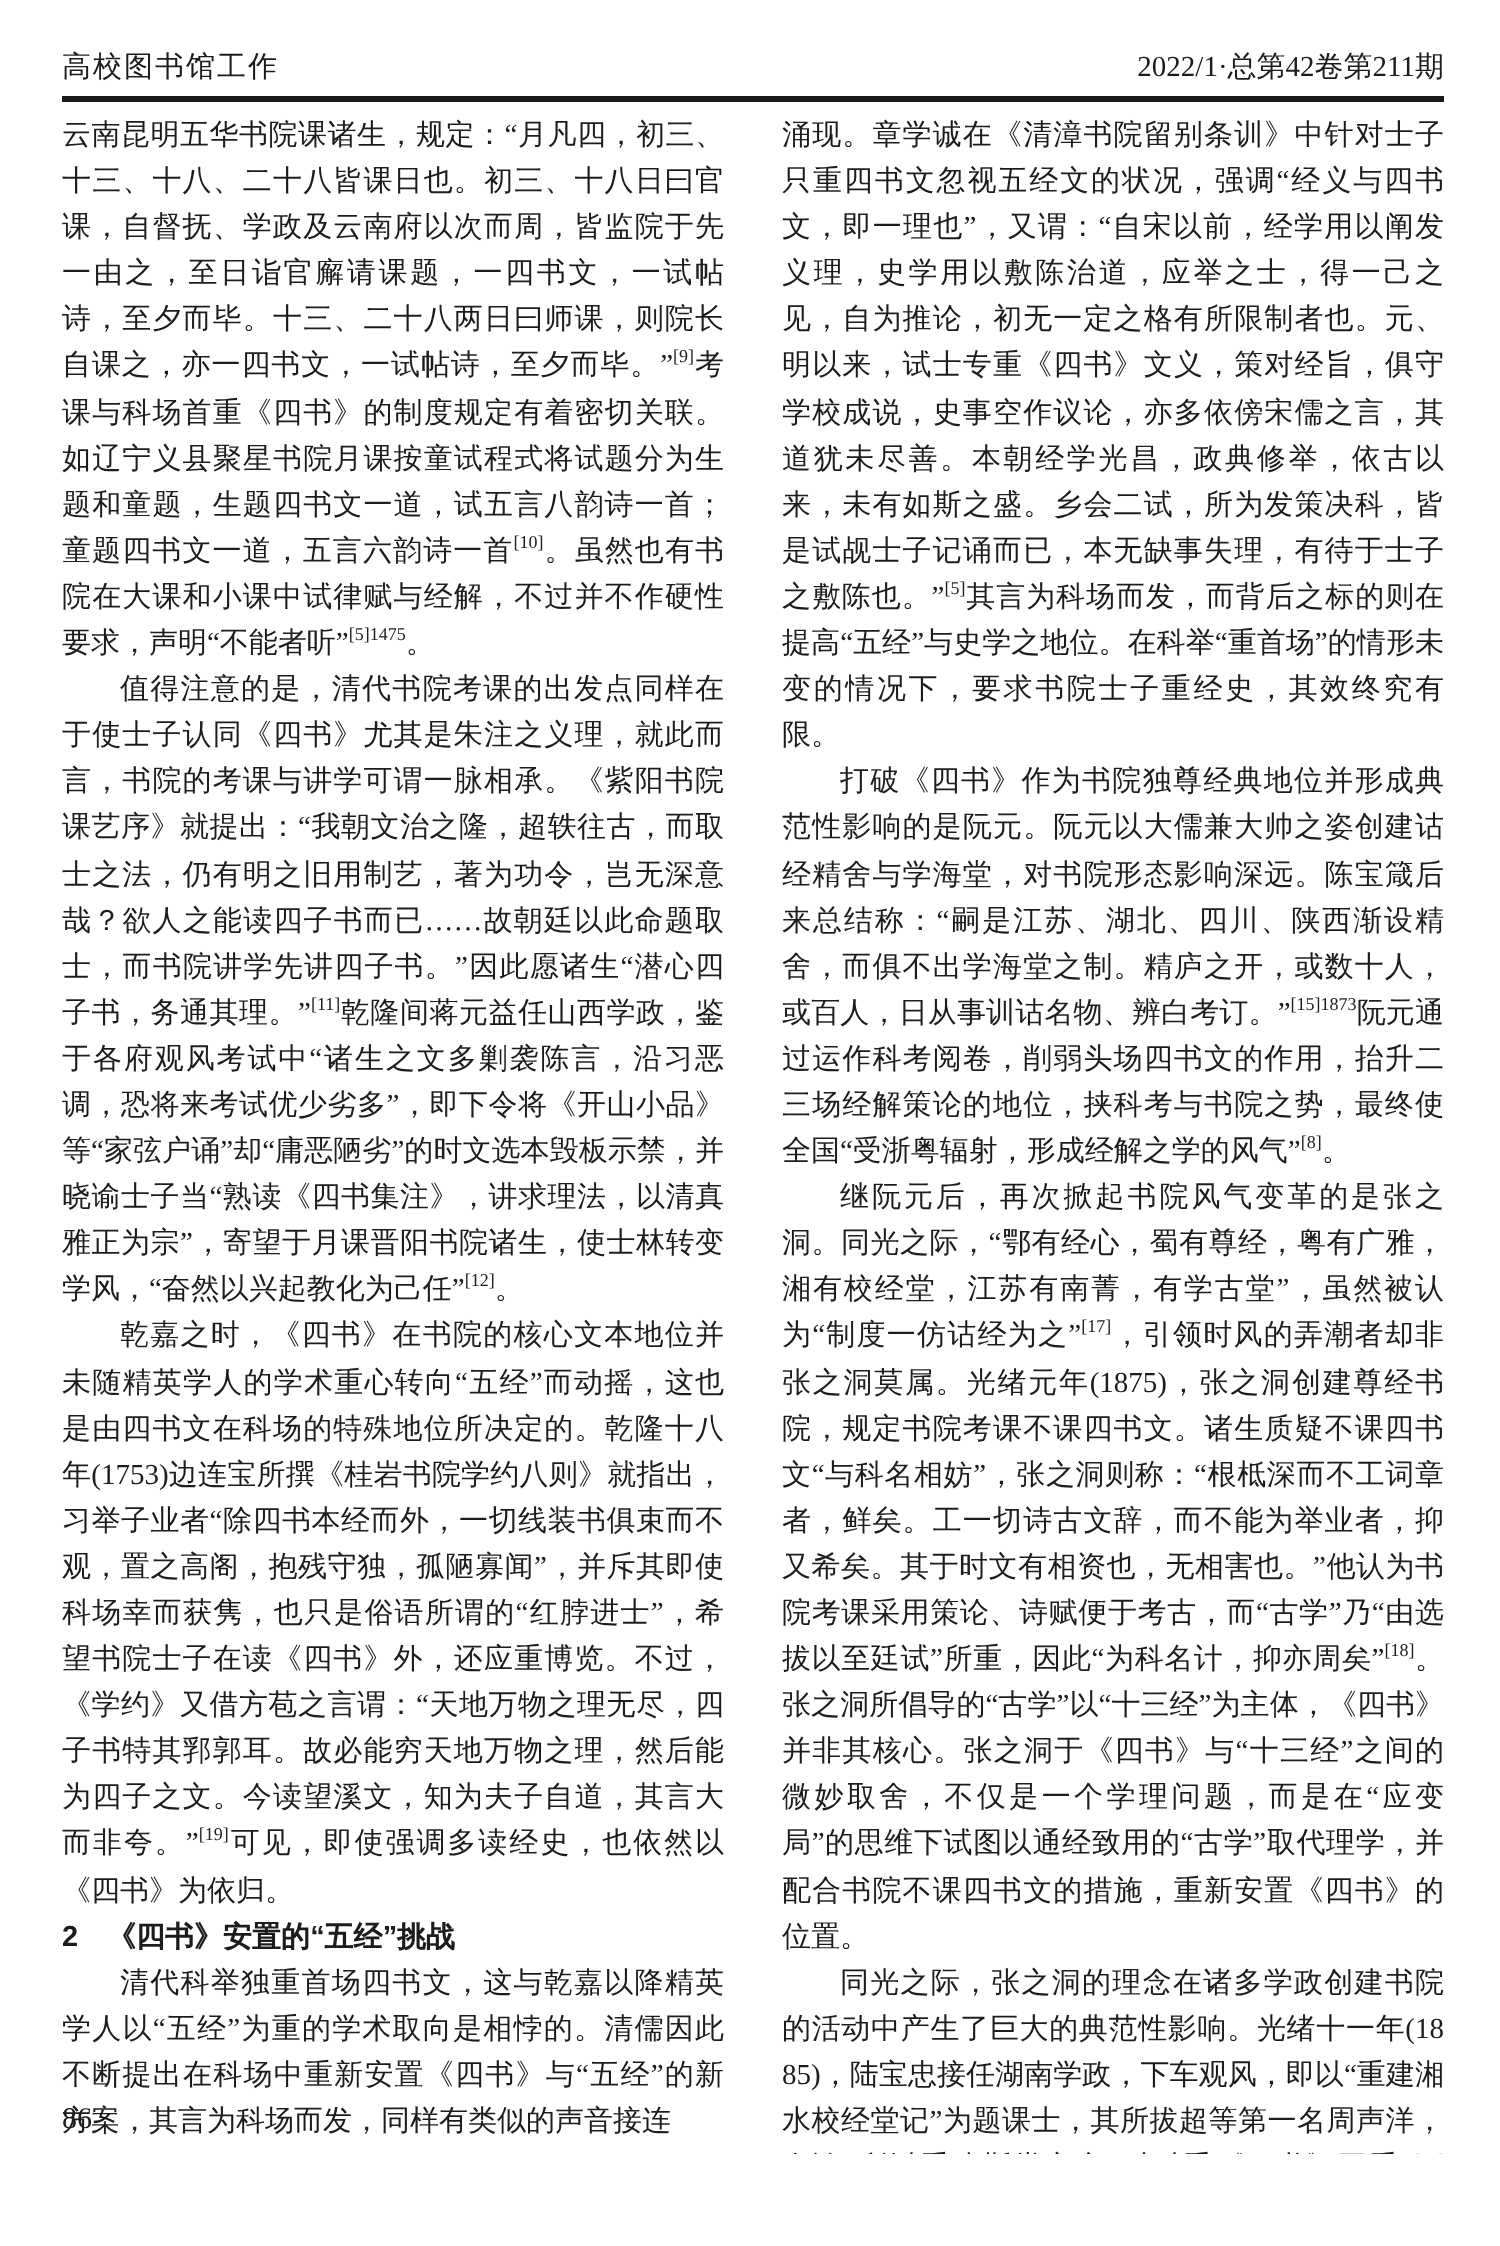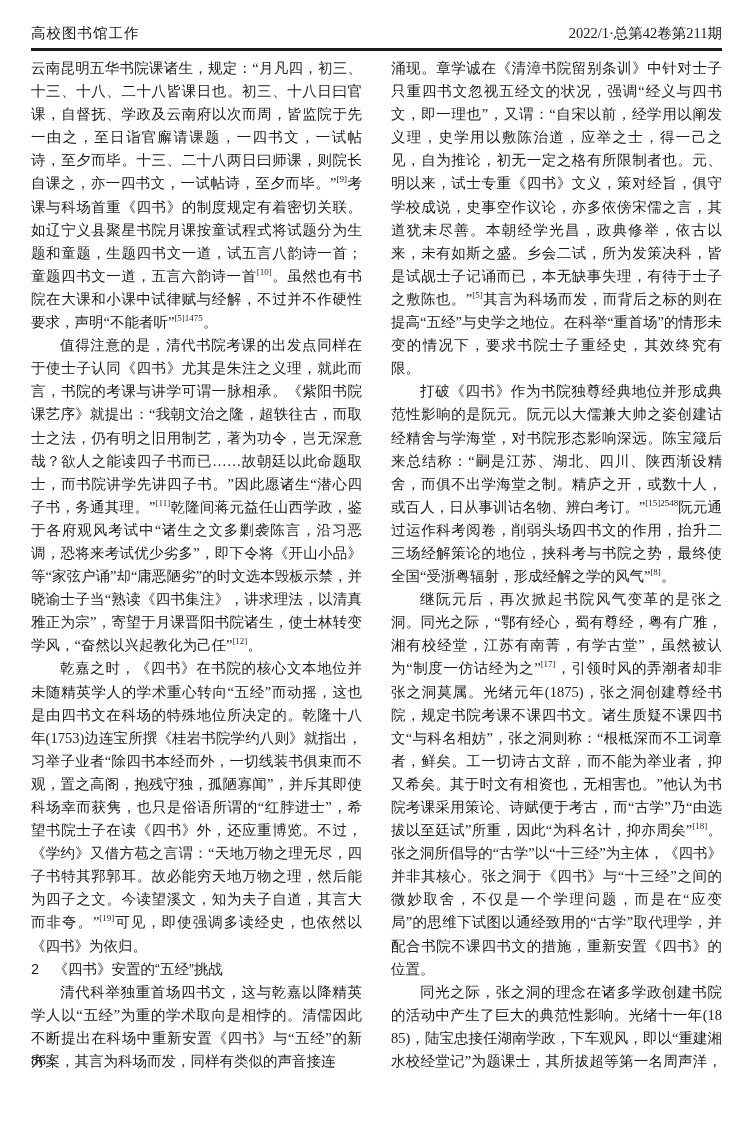--- a/index.html
+++ b/index.html
@@ -30,21 +30,21 @@
   .col {
     width:331px; height:1020px; overflow:hidden;
     text-align:justify;
     font-size:14.5px; line-height:23.1px;
     word-break:break-all;
   }
   .para { margin:0; }
   .para.indent { text-indent:2em; }
   .para.heading {
     font-family:"Liberation Sans","DejaVu Sans",sans-serif;
-    font-weight:normal;
+    font-weight:bold;
     text-align:left;
   }
   sup.cite {
     font-size:9px; line-height:0; vertical-align:super;
     font-family:"Liberation Serif","DejaVu Serif",serif;
   }
   .footer {
     position:absolute; left:31px; top:1052px;
     font-size:15px;
   }
@@ -61,19 +61,19 @@
   <div class="body-cols">
     <div class="col" id="col-left">
         <div class="para">云南昆明五华书院课诸生，规定：“月凡四，初三、十三、十八、二十八皆课日也。初三、十八日曰官课，自督抚、学政及云南府以次而周，皆监院于先一由之，至日诣官廨请课题，一四书文，一试帖诗，至夕而毕。十三、二十八两日曰师课，则院长自课之，亦一四书文，一试帖诗，至夕而毕。”<sup class="cite">[9]</sup>考课与科场首重《四书》的制度规定有着密切关联。如辽宁义县聚星书院月课按童试程式将试题分为生题和童题，生题四书文一道，试五言八韵诗一首；童题四书文一道，五言六韵诗一首<sup class="cite">[10]</sup>。虽然也有书院在大课和小课中试律赋与经解，不过并不作硬性要求，声明“不能者听”<sup class="cite">[5]1475</sup>。</div>
         <div class="para indent">值得注意的是，清代书院考课的出发点同样在于使士子认同《四书》尤其是朱注之义理，就此而言，书院的考课与讲学可谓一脉相承。《紫阳书院课艺序》就提出：“我朝文治之隆，超轶往古，而取士之法，仍有明之旧用制艺，著为功令，岂无深意哉？欲人之能读四子书而已……故朝廷以此命题取士，而书院讲学先讲四子书。”因此愿诸生“潜心四子书，务通其理。”<sup class="cite">[11]</sup>乾隆间蒋元益任山西学政，鉴于各府观风考试中“诸生之文多剿袭陈言，沿习恶调，恐将来考试优少劣多”，即下令将《开山小品》等“家弦户诵”却“庸恶陋劣”的时文选本毁板示禁，并晓谕士子当“熟读《四书集注》，讲求理法，以清真雅正为宗”，寄望于月课晋阳书院诸生，使士林转变学风，“奋然以兴起教化为己任”<sup class="cite">[12]</sup>。</div>
         <div class="para indent">乾嘉之时，《四书》在书院的核心文本地位并未随精英学人的学术重心转向“五经”而动摇，这也是由四书文在科场的特殊地位所决定的。乾隆十八年(1753)边连宝所撰《桂岩书院学约八则》就指出，习举子业者“除四书本经而外，一切线装书俱束而不观，置之高阁，抱残守独，孤陋寡闻”，并斥其即使科场幸而获隽，也只是俗语所谓的“红脖进士”，希望书院士子在读《四书》外，还应重博览。不过，《学约》又借方苞之言谓：“天地万物之理无尽，四子书特其郛郭耳。故必能穷天地万物之理，然后能为四子之文。今读望溪文，知为夫子自道，其言大而非夸。”<sup class="cite">[19]</sup>可见，即使强调多读经史，也依然以《四书》为依归。</div>
         <div class="para heading">2　《四书》安置的“五经”挑战</div>
         <div class="para indent">清代科举独重首场四书文，这与乾嘉以降精英学人以“五经”为重的学术取向是相悖的。清儒因此不断提出在科场中重新安置《四书》与“五经”的新方案，其言为科场而发，同样有类似的声音接连</div>
       </div>
     <div class="col" id="col-right">
         <div class="para">涌现。章学诚在《清漳书院留别条训》中针对士子只重四书文忽视五经文的状况，强调“经义与四书文，即一理也”，又谓：“自宋以前，经学用以阐发义理，史学用以敷陈治道，应举之士，得一己之见，自为推论，初无一定之格有所限制者也。元、明以来，试士专重《四书》文义，策对经旨，俱守学校成说，史事空作议论，亦多依傍宋儒之言，其道犹未尽善。本朝经学光昌，政典修举，依古以来，未有如斯之盛。乡会二试，所为发策决科，皆是试觇士子记诵而已，本无缺事失理，有待于士子之敷陈也。”<sup class="cite">[5]</sup>其言为科场而发，而背后之标的则在提高“五经”与史学之地位。在科举“重首场”的情形未变的情况下，要求书院士子重经史，其效终究有限。</div>
-        <div class="para indent">打破《四书》作为书院独尊经典地位并形成典范性影响的是阮元。阮元以大儒兼大帅之姿创建诂经精舍与学海堂，对书院形态影响深远。陈宝箴后来总结称：“嗣是江苏、湖北、四川、陕西渐设精舍，而俱不出学海堂之制。精庐之开，或数十人，或百人，日从事训诂名物、辨白考订。”<sup class="cite">[15]2548</sup>阮元通过运作科考阅卷，削弱头场四书文的作用，抬升二三场经解策论的地位，挟科考与书院之势，最终使全国“受浙粤辐射，形成经解之学的风气”<sup class="cite">[8]</sup>。</div>
+        <div class="para indent">打破《四书》作为书院独尊经典地位并形成典范性影响的是阮元。阮元以大儒兼大帅之姿创建诂经精舍与学海堂，对书院形态影响深远。陈宝箴后来总结称：“嗣是江苏、湖北、四川、陕西渐设精舍，而俱不出学海堂之制。精庐之开，或数十人，或百人，日从事训诂名物、辨白考订。”<sup class="cite">[15]1873</sup>阮元通过运作科考阅卷，削弱头场四书文的作用，抬升二三场经解策论的地位，挟科考与书院之势，最终使全国“受浙粤辐射，形成经解之学的风气”<sup class="cite">[8]</sup>。</div>
         <div class="para indent">继阮元后，再次掀起书院风气变革的是张之洞。同光之际，“鄂有经心，蜀有尊经，粤有广雅，湘有校经堂，江苏有南菁，有学古堂”，虽然被认为“制度一仿诂经为之”<sup class="cite">[17]</sup>，引领时风的弄潮者却非张之洞莫属。光绪元年(1875)，张之洞创建尊经书院，规定书院考课不课四书文。诸生质疑不课四书文“与科名相妨”，张之洞则称：“根柢深而不工词章者，鲜矣。工一切诗古文辞，而不能为举业者，抑又希矣。其于时文有相资也，无相害也。”他认为书院考课采用策论、诗赋便于考古，而“古学”乃“由选拔以至廷试”所重，因此“为科名计，抑亦周矣”<sup class="cite">[18]</sup>。张之洞所倡导的“古学”以“十三经”为主体，《四书》并非其核心。张之洞于《四书》与“十三经”之间的微妙取舍，不仅是一个学理问题，而是在“应变局”的思维下试图以通经致用的“古学”取代理学，并配合书院不课四书文的措施，重新安置《四书》的位置。</div>
         <div class="para indent">同光之际，张之洞的理念在诸多学政创建书院的活动中产生了巨大的典范性影响。光绪十一年(1885)，陆宝忠接任湖南学政，下车观风，即以“重建湘水校经堂记”为题课士，其所拔超等第一名周声洋，在论“所以重建斯堂之意”时对重《四书》不重“五经”之风进行激烈批评时道：“八比之余，授本不</div>
       </div>
   </div>
   <div class="footer">86</div>
 </div>
 
 </body></html>

